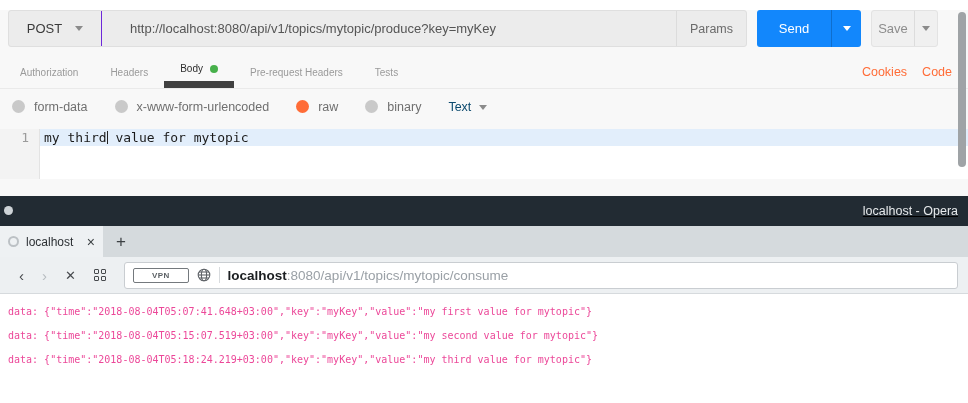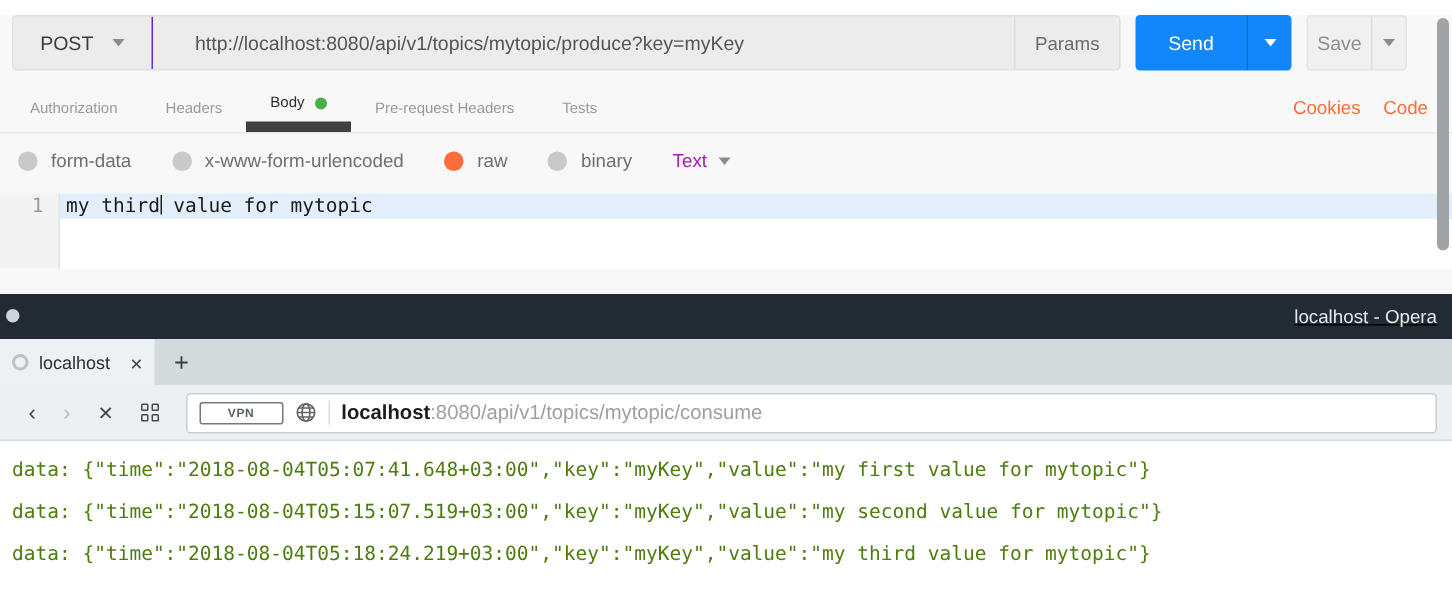--- a/index.html
+++ b/index.html
@@ -40,24 +40,24 @@
   .pm-tab { display:flex; align-items:center; padding:0 16px; font-size:10px;
     color:#9a9a9a; cursor:pointer; }
   .pm-tab.active { color:#2d2d2d; border-bottom:7px solid #404040; }
   .tab-dot { width:8px; height:8px; border-radius:50%; background:#47b04b; margin-left:7px; }
   .tabs-links { margin-left:auto; display:flex; align-items:center; gap:15px;
     padding-right:16px; }
   .pm-link { color:#ff6c37; font-size:12.5px; cursor:pointer; }
 
   .modes-row { display:flex; align-items:center; height:36px; padding-left:12px;
     gap:27px; font-size:12.5px; color:#6f6f6f; }
-  .mode { display:flex; align-items:flex-end; gap:9px; cursor:pointer; }
+  .mode { display:flex; align-items:flex-start; gap:9px; cursor:pointer; }
   .radio { width:13px; height:13px; border-radius:50%; background:#c9c9c9; }
   .mode.selected .radio { background:#ff6c37; }
-  .raw-type { display:flex; align-items:center; gap:8px; color:#a21caf; cursor:pointer; }
+  .raw-type { display:flex; align-items:center; gap:8px; color:#0c4a6e; cursor:pointer; }
 
   .editor { display:flex; margin-top:4px; height:50px; background:#fff;
     font-family:"DejaVu Sans Mono", monospace; font-size:13px; }
   .gutter { width:40px; background:#f3f3f3; border-right:1px solid #e3e3e3;
     color:#9b9b9b; text-align:right; padding-right:10px; line-height:17px; }
   .code-area { flex:1; }
   .active-line { height:17px; line-height:17px; background:#e2eefb;
     padding-left:4px; color:#1a1a1a; white-space:pre; cursor:text; }
   .cursor { display:inline-block; width:1px; height:13px; background:#222;
     vertical-align:-2px; }
@@ -93,22 +93,22 @@
     border-radius:3px; margin-left:9px; display:flex; align-items:center;
     padding:0 8px; gap:8px; cursor:text; }
   .vpn-badge { font-size:8px; font-weight:700; color:#5b6064; border:1px solid #74797d;
     border-radius:2px; padding:2px 18px; letter-spacing:0.4px; cursor:pointer; }
   .globe-icon { display:flex; cursor:pointer; }
   .url-sep { width:1px; height:16px; background:#d8dbde; }
   .url-host { font-weight:700; color:#1b1e21; font-size:13.5px; }
   .url-rest { color:#9aa0a6; font-size:13.5px; }
 
   .page-content { background:#fff; height:122px; padding:12px 8px; }
-  .data-line { font-family:"DejaVu Sans Mono", monospace; font-size:13px;
-    color:#4d7c0f; margin-bottom:13px; white-space:pre; }
+  .data-line { font-family:"DejaVu Sans Mono", monospace; font-size:10px;
+    color:#ec4899; margin-bottom:13px; white-space:pre; }
 </style>
 </head>
 <body>
 
 <div class="postman">
 
   <div class="req-row">
     <div class="url-group">
       <div class="method-btn">
         <span>POST</span>

